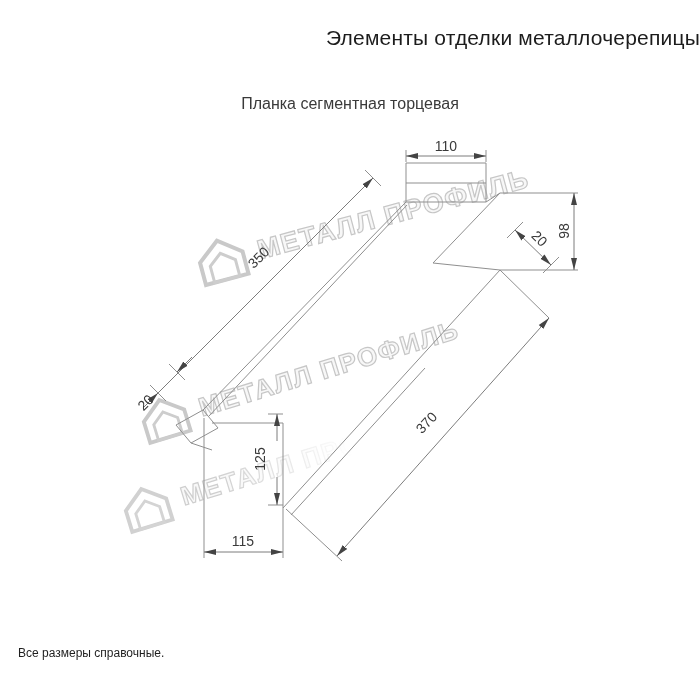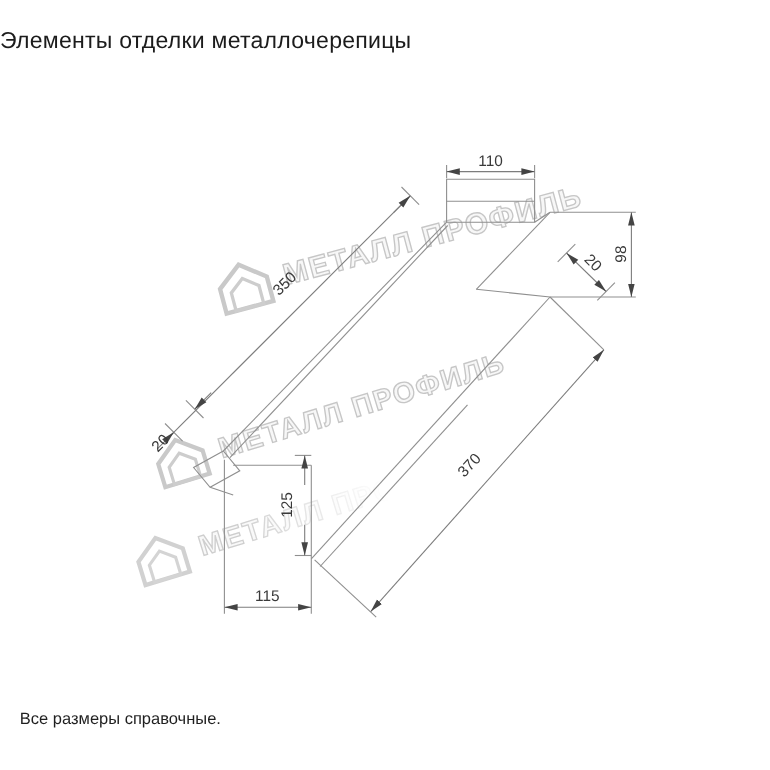--- a/index.html
+++ b/index.html
@@ -3,29 +3,29 @@
 <meta charset="utf-8">
 <style>
   html,body{margin:0;padding:0;}
   body{
     width:700px;height:700px;position:relative;overflow:hidden;
     background:#ffffff;
     font-family:"Liberation Sans", sans-serif;
   }
   .page-title{
     position:absolute;left:0;top:26px;width:700px;
-    text-align:left;font-size:21px;color:#1c1c1c;letter-spacing:.2px;
+    text-align:right;font-size:21px;color:#1c1c1c;letter-spacing:.2px;
   }
   .subtitle{
     position:absolute;left:0;top:94px;width:700px;
     text-align:center;font-size:16px;line-height:20px;color:#3a3a3a;
   }
   .footer{
     position:absolute;left:18px;top:645px;
-    font-size:15px;line-height:17.5px;color:#1f1f1f;
+    font-size:12px;line-height:17.5px;color:#1f1f1f;
   }
   .wm{
     position:absolute;display:flex;align-items:center;gap:10px;
     transform-origin:left center;pointer-events:none;
   }
   .wm-text{
     font-weight:700;white-space:nowrap;letter-spacing:1.5px;
     color:#f7f7f7;-webkit-text-stroke:1.2px #c6c6c6;
   }
   .wm1{left:196px;top:243px;transform:rotate(-15deg);}
@@ -62,20 +62,21 @@
   <svg width="52" height="46" viewBox="0 0 54 48">
     <path d="M5,44 V21 L27,4 L49,21 V44 Z" fill="none" stroke="#c9c9c9" stroke-width="4"></path>
     <path d="M14,44 V27 L27,17 L40,27 V44 Z" fill="none" stroke="#cdcdcd" stroke-width="3"></path>
   </svg>
   <span class="wm-text">МЕТАЛЛ ПРОФИЛЬ</span>
 </div>
 
 <div class="page-title">Элементы отделки металлочерепицы</div>
 
 <div class="subtitle">
+  <div>Планка сегментная торцевая</div>
 </div>
 
 <svg class="drawing" width="700" height="700" viewBox="0 0 700 700" shape-rendering="geometricPrecision">
   <defs>
     <marker id="ae" markerWidth="13" markerHeight="8" refX="12" refY="4" orient="auto" markerUnits="userSpaceOnUse">
       <path d="M12,4 L0,1 L0,7 Z" fill="#444"></path>
     </marker>
     <marker id="as" markerWidth="13" markerHeight="8" refX="1" refY="4" orient="auto" markerUnits="userSpaceOnUse">
       <path d="M1,4 L13,1 L13,7 Z" fill="#444"></path>
     </marker>

